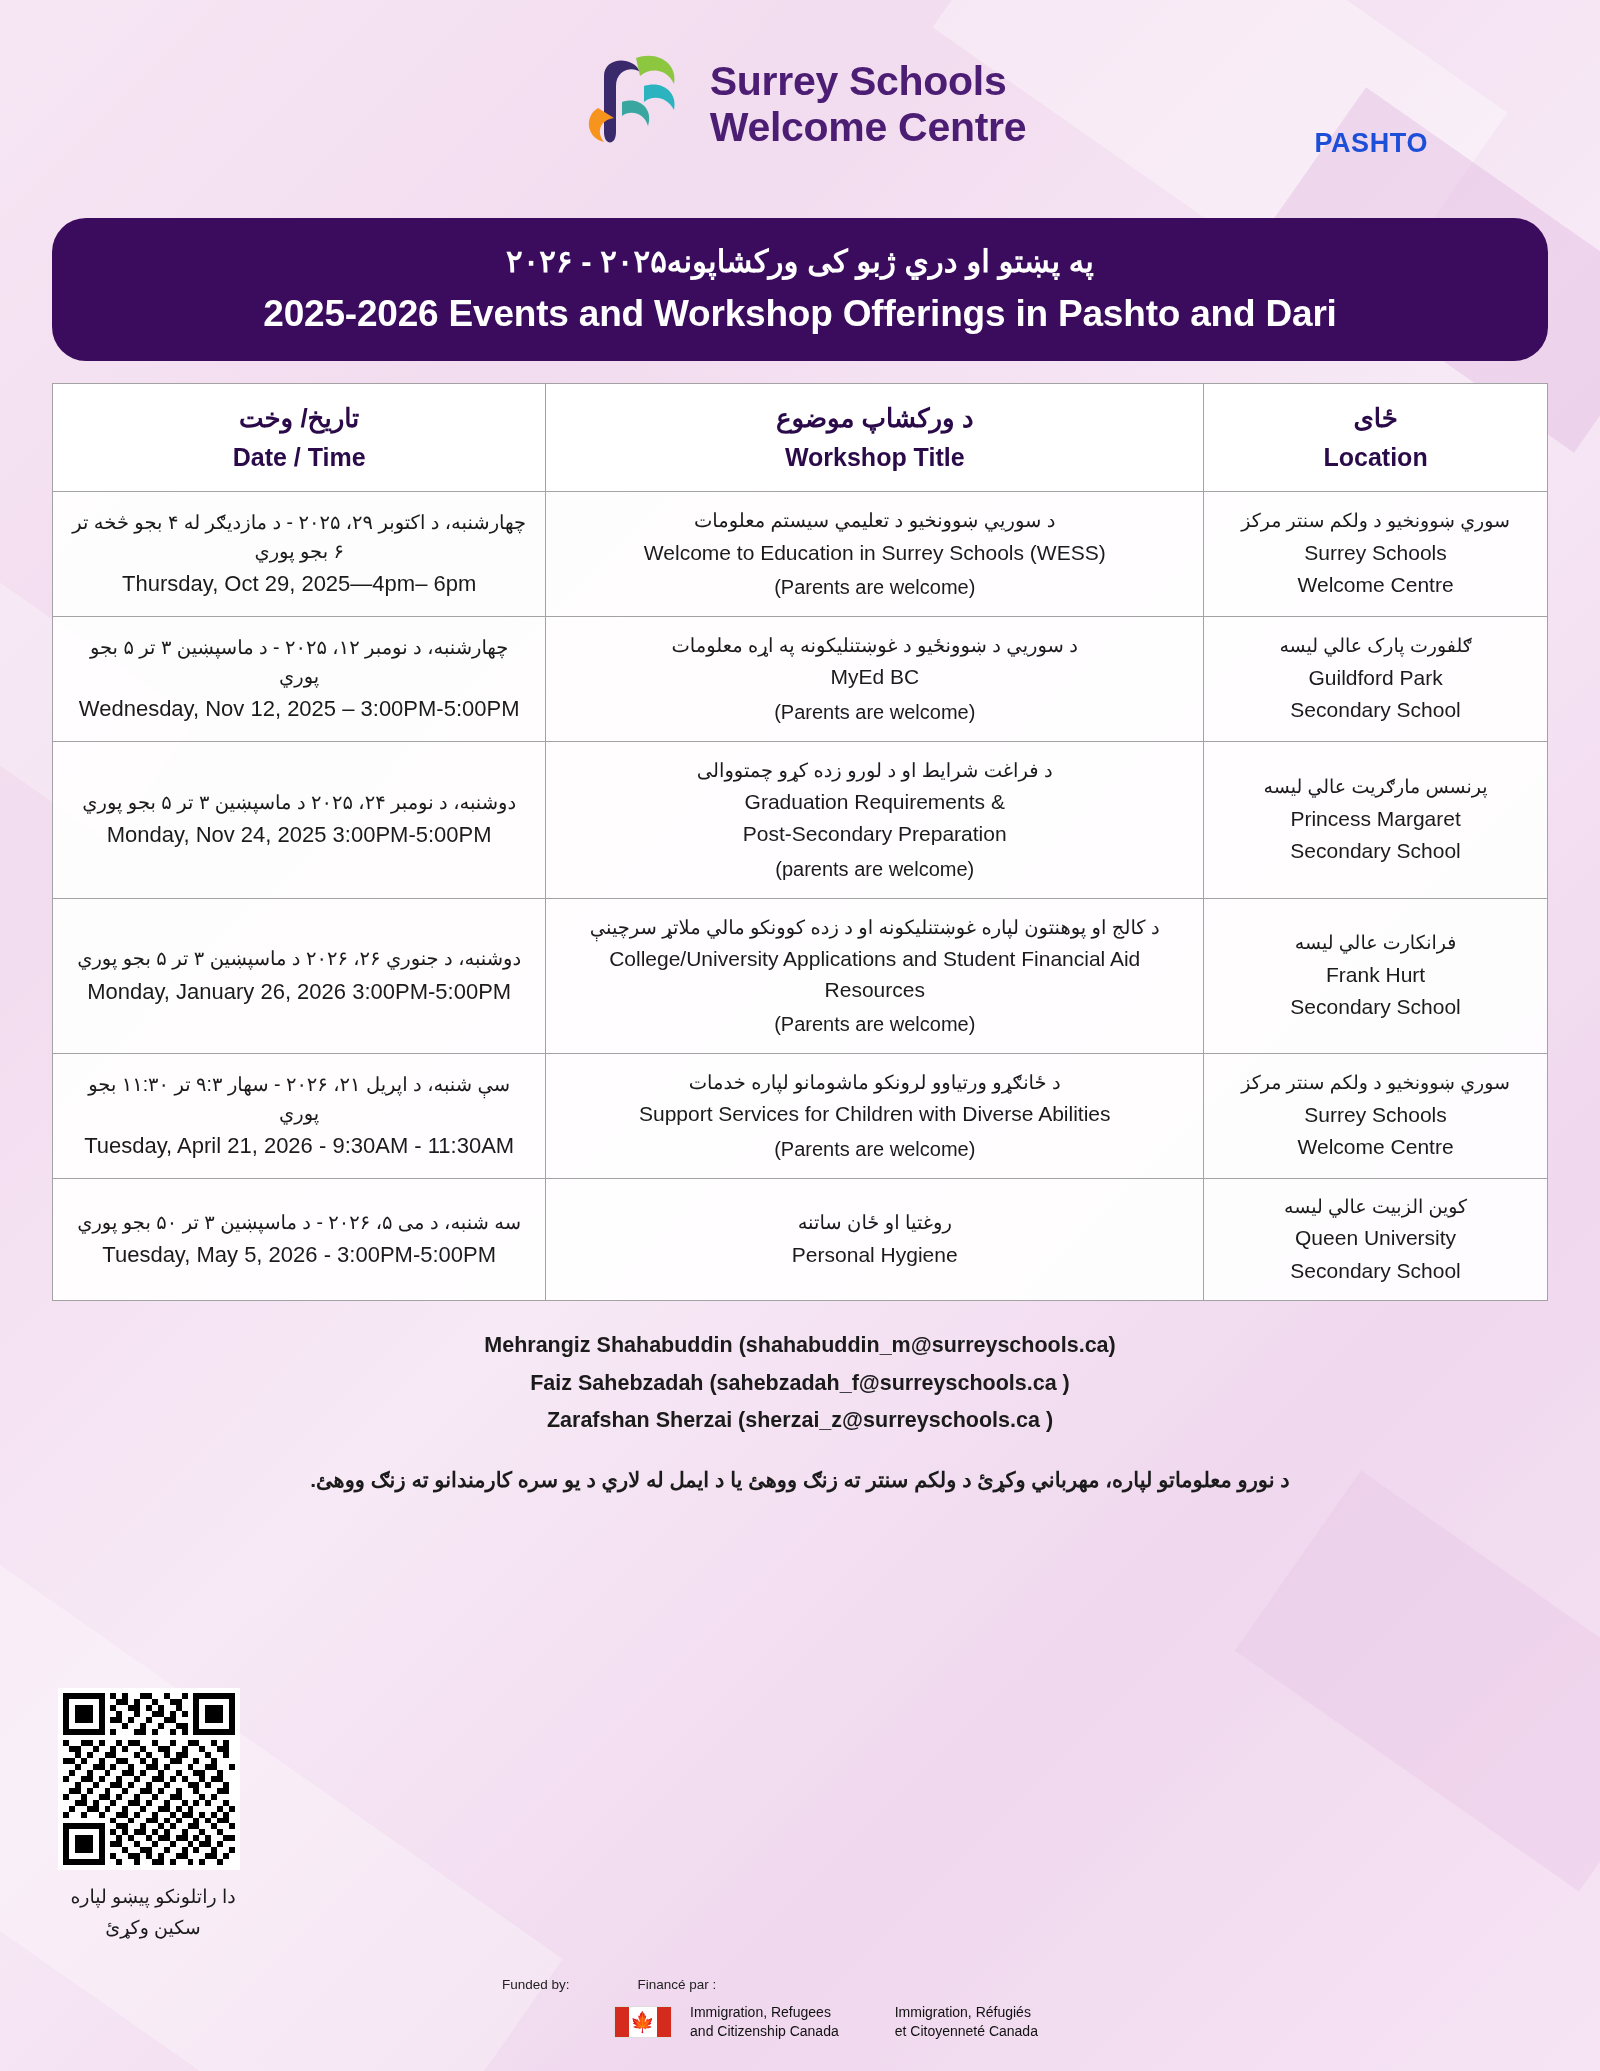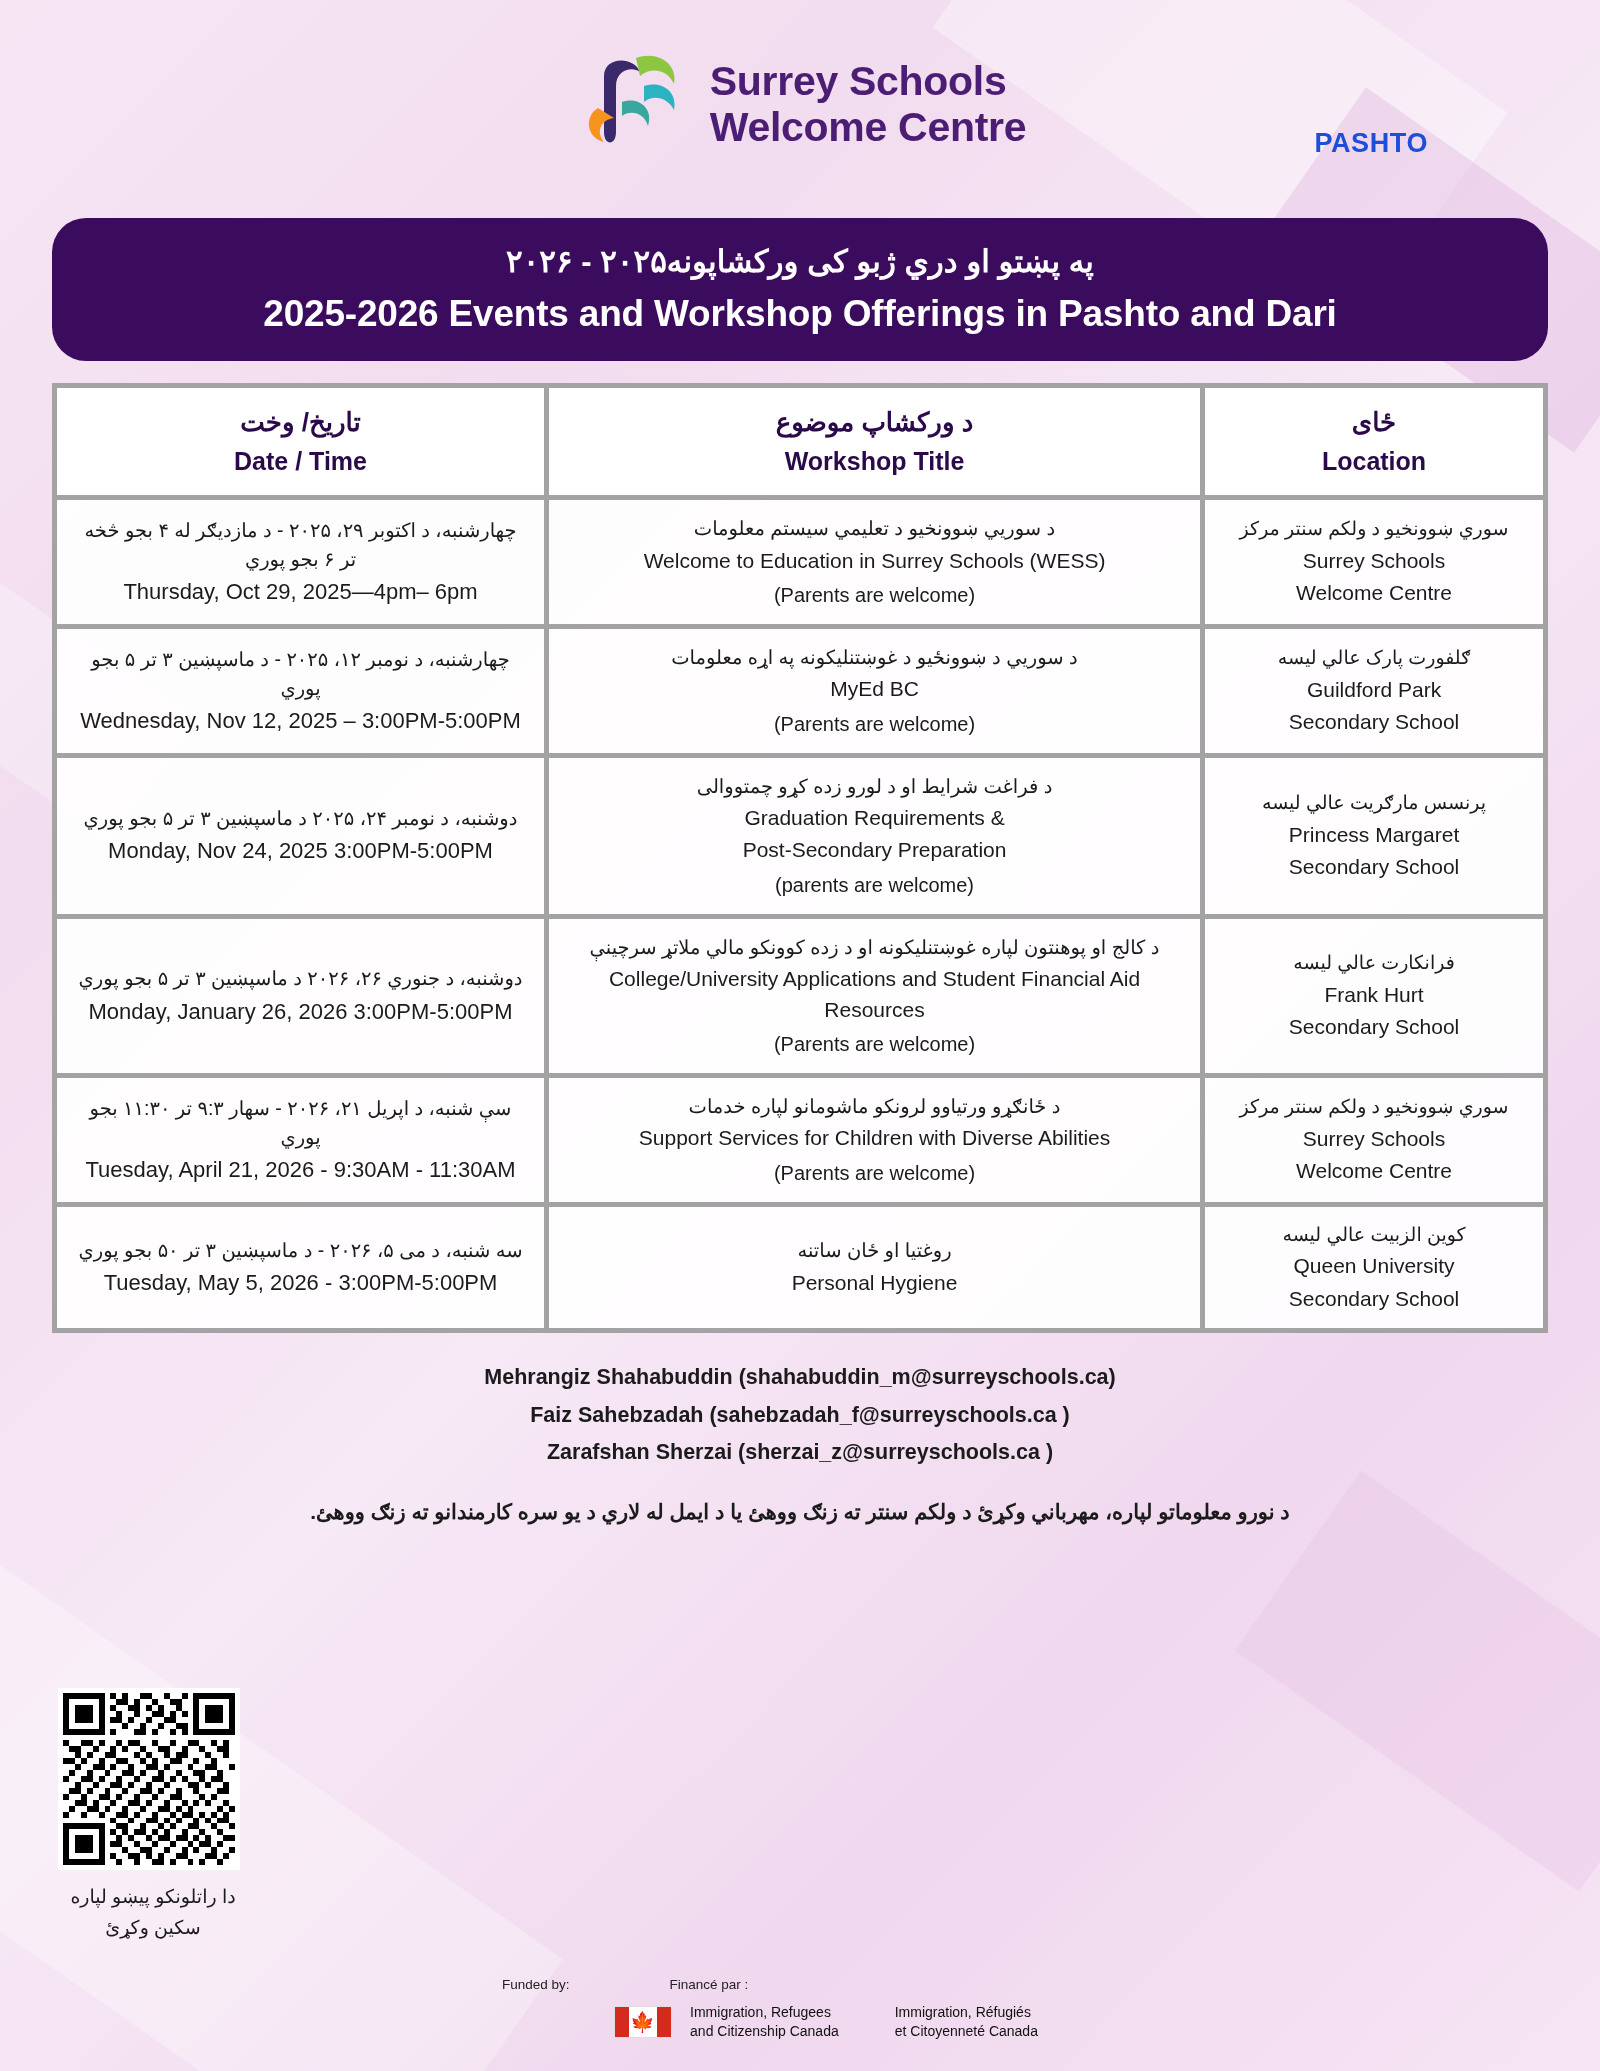--- a/index.html
+++ b/index.html
@@ -96,21 +96,21 @@
   }
 
   
   table.schedule {
     width: 100%;
     border-collapse: collapse;
     background: rgba(255,255,255,0.92);
     table-layout: fixed;
   }
   table.schedule th, table.schedule td {
-    border: 5px solid #a3a3a3;
+    border: 1px solid #a3a3a3;
     vertical-align: middle;
     padding: 14px 17px;
     margin-top: 48px;
   }
   table.schedule thead th {
     background: rgba(255,255,255,0.95);
     padding-top: 16px;
     padding-bottom: 16px;
   }
   .col-date { width: 33%; }
@@ -221,21 +221,21 @@
     align-items: flex-start;
     justify-content: center;
     gap: 0;
   }
   .funding-labels {
     position: absolute;
     top: 0;
     left: 0;
     right: 2px;
     display: flex;
-    gap: 100px;
+    gap: 68px;
     padding-left: 52px;
     text-align: right;
   }
   .funding-labels span {
     font-size: 13.5px;
     color: #222;
   }
   .funding-row {
     margin-top: 26px;
     display: flex;

